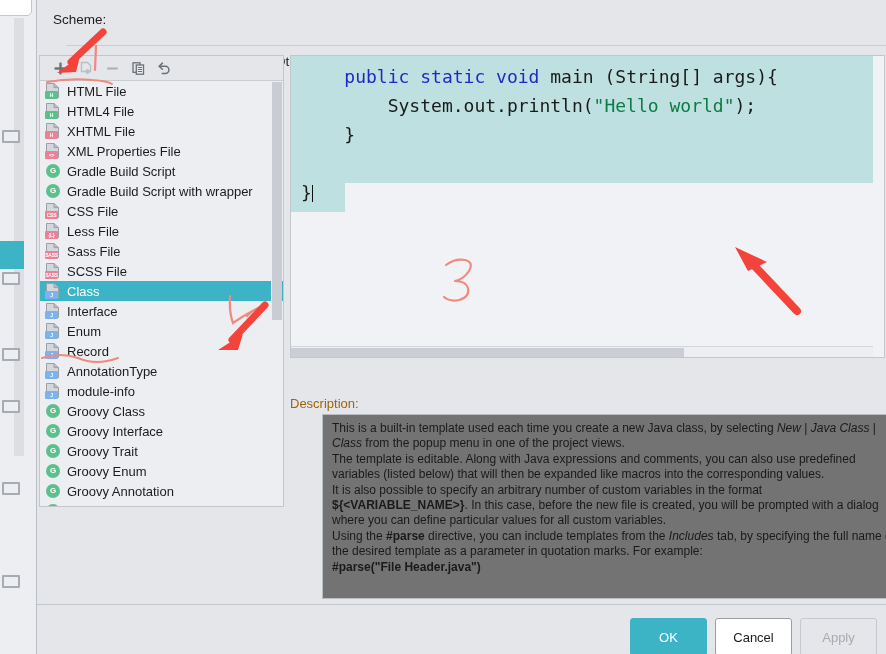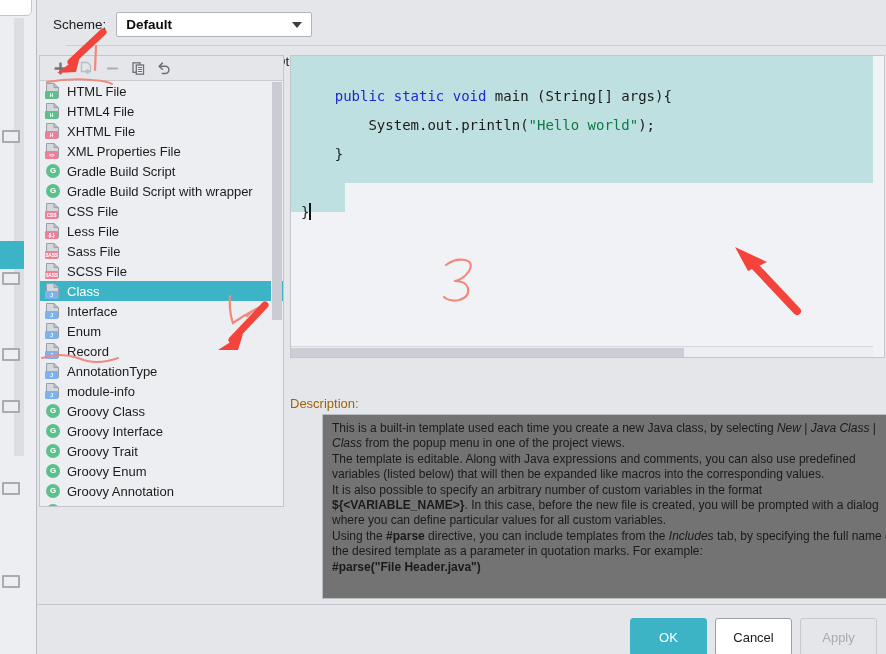--- a/index.html
+++ b/index.html
@@ -106,22 +106,22 @@
 
   
   .editor {
     position: absolute; left: 253px; top: 55px; width: 595px; height: 303px;
     background: #f0f2f5; border: 1px solid #c3c7cc; box-sizing: border-box; overflow: hidden;
   }
   .code-sel-block { position: absolute; left: 0; top: 0; width: 100%; height: 127px; background: #bfe0e0; }
   .code-sel-last { position: absolute; left: 0; top: 127px; width: 54px; height: 29px; background: #bfe0e0; }
   .code-area {
     position: absolute; left: 0; top: 0; right: 0; bottom: 0;
-    font-family: "DejaVu Sans Mono", monospace; font-size: 14px; line-height: 29px;
-    white-space: pre; padding-top: 14px; box-sizing: border-box; margin-top: 12px;
+    font-family: "DejaVu Sans Mono", monospace; font-size: 18px; line-height: 29px;
+    white-space: pre; padding-top: 6px; box-sizing: border-box;
   }
   .code-line { padding-left: 10px; height: 29px; }
   .kw { color: #1d29c9; }
   .plain { color: #1a1a1a; }
   .str { color: #0a7c44; }
   .caret {
     display: inline-block; width: 1.5px; height: 17px; background: #101010;
     vertical-align: -3px; margin-left: 0px;
   }
   .ed-hbar {
@@ -192,24 +192,20 @@
     <div class="bg-chip" style="top:348px"></div>
     <div class="bg-chip" style="top:400px"></div>
     <div class="bg-chip" style="top:482px"></div>
     <div class="bg-chip" style="top:575px"></div>
   </div>
 
   <div class="dialog">
 
     <div class="scheme-row">
       <span class="scheme-label">Scheme:</span>
-      <div class="scheme-combo">
-        <span class="scheme-value">Default</span>
-        <span class="combo-arrow"></span>
-      </div>
     </div>
     <div class="scheme-sep"></div>
 
     <div class="tabs">
       <div class="tab active"><span>Files</span></div>
       <div class="tab"><span>Includes</span></div>
       <div class="tab"><span>Code</span></div>
       <div class="tab"><span>Other</span></div>
     </div>
 

